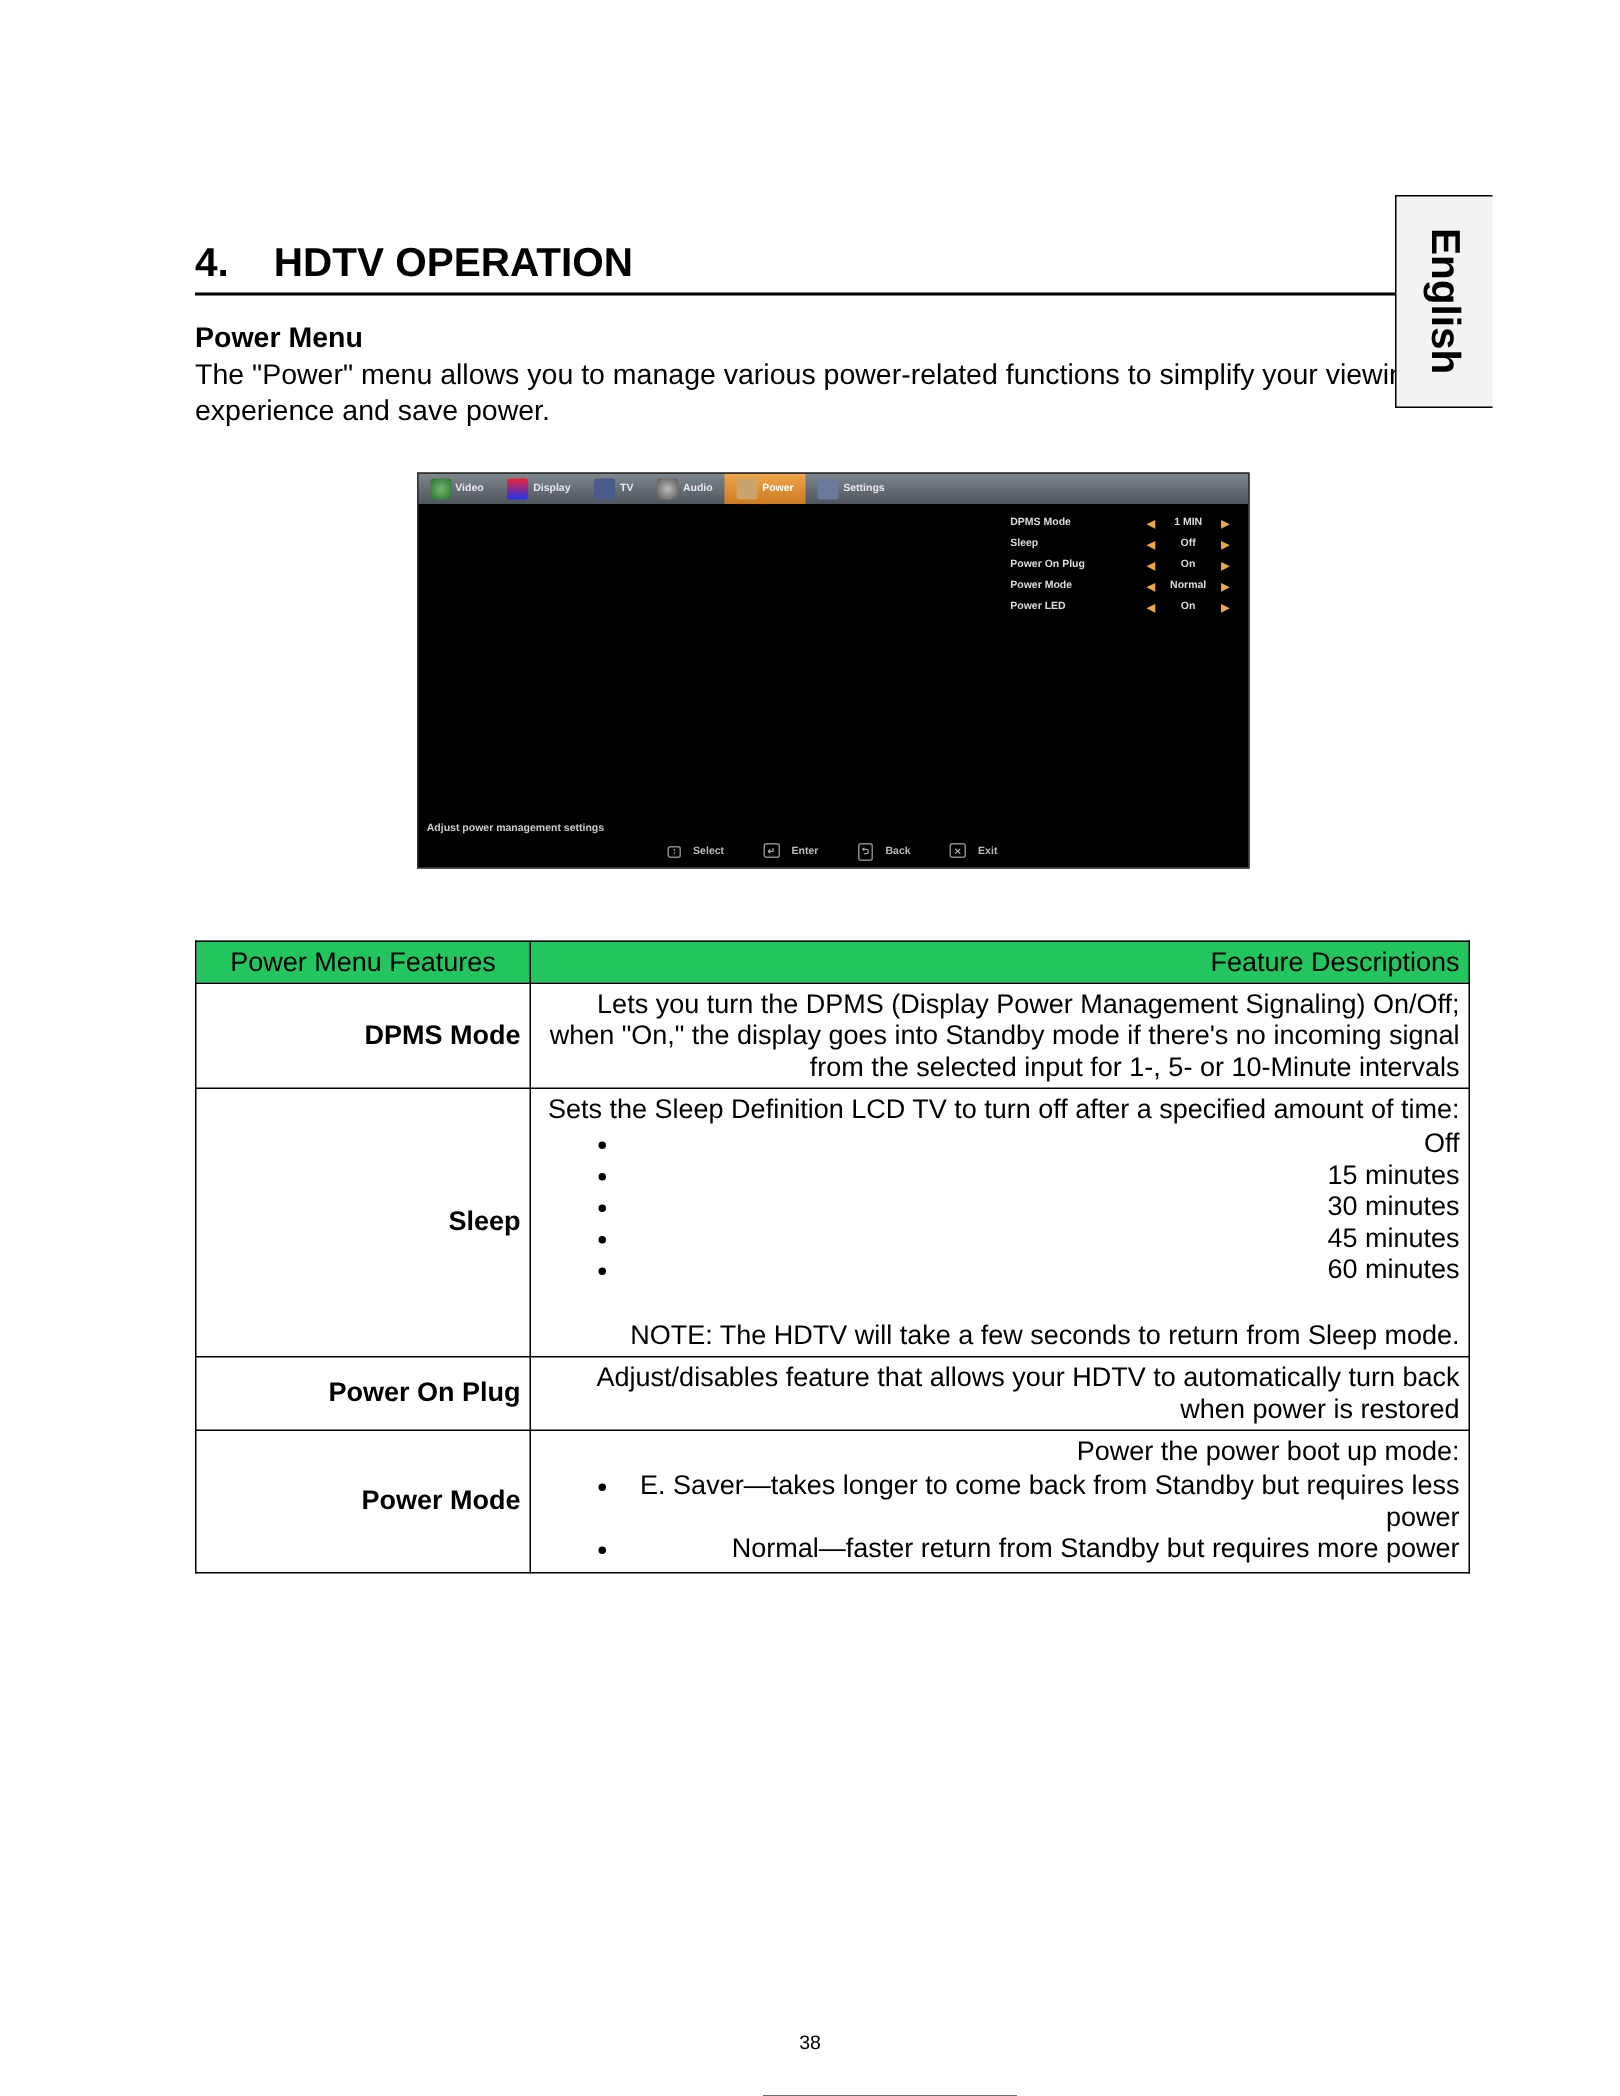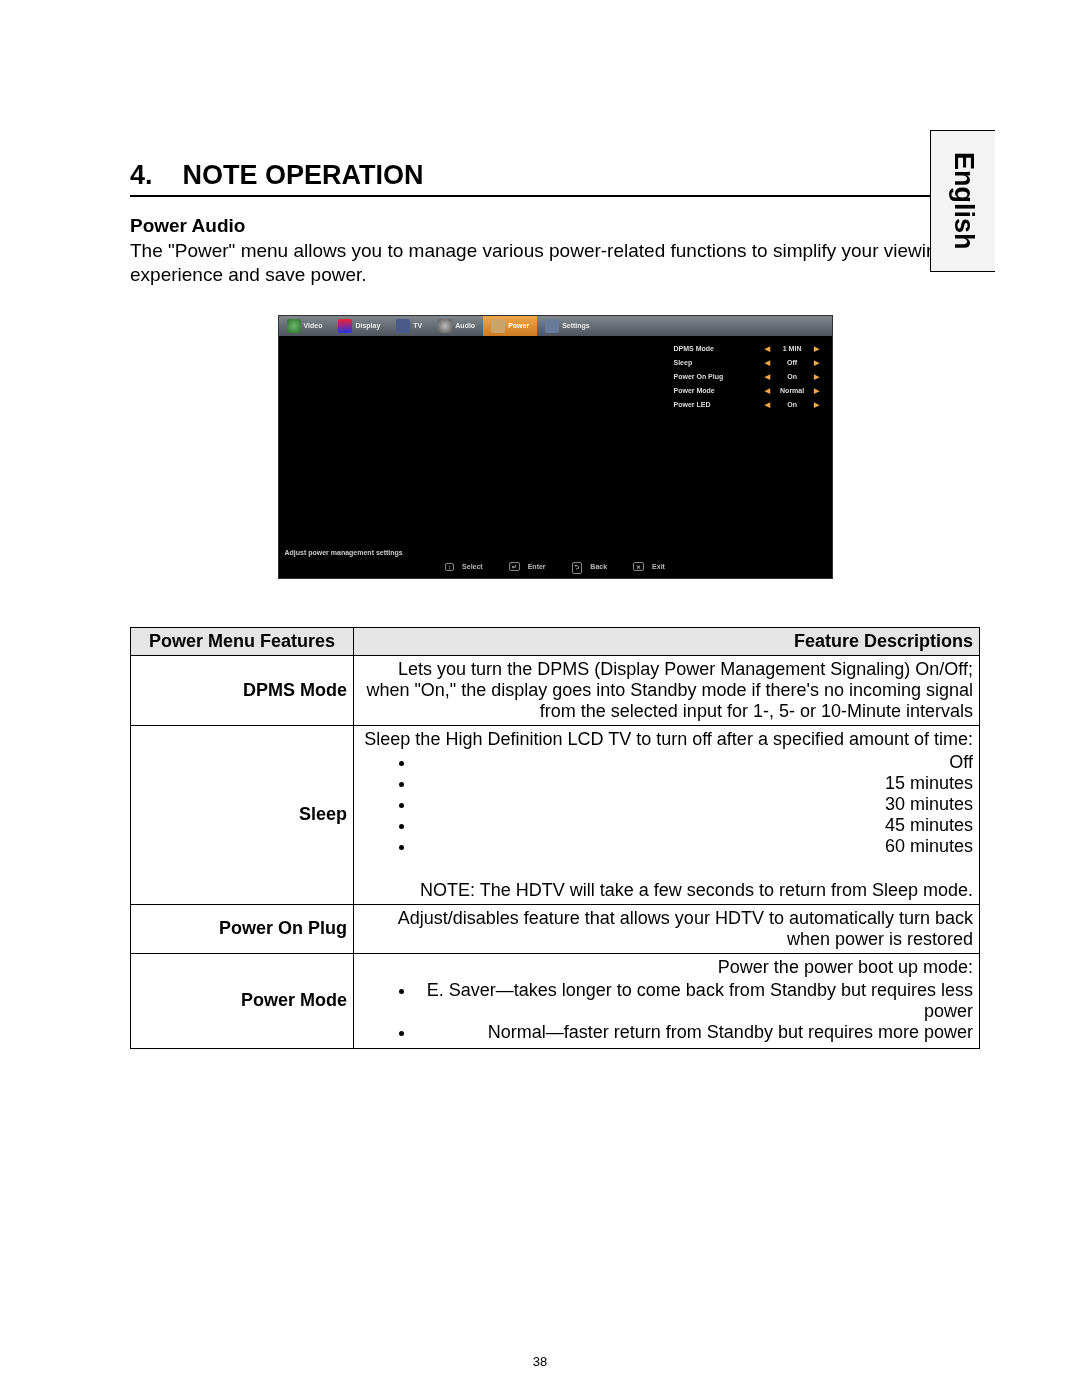--- a/index.html
+++ b/index.html
@@ -58,45 +58,45 @@
   .osd-footer .key{
     display:inline-block;border:1px solid #888;border-radius:2px;padding:0 2px;margin-right:2px;
     font-size:6px;
   }
   table.features{
     width:100%;border-collapse:collapse;margin-top:48px;font-size:18px;
   }
   table.features th,table.features td{
     border:1px solid #000;padding:3px 6px;vertical-align:middle;text-align:right;
   }
-  table.features th{background:#e5e5e5;font-weight:bold;margin-left:24px;}
+  table.features th{background:#22c55e;font-weight:normal;margin-left:24px;}
   table.features th:first-child{text-align:center;width:210px;}
   table.features th:last-child{}
   table.features td.fname{font-weight:bold;padding-left:10px;}
   table.features ul{margin:2px 0;padding-left:56px;}
   table.features li{margin:0;}
   .pagenum{
     position:absolute;bottom:28px;left:0;right:0;text-align:center;font-size:13px;
   }
 </style>
 </head>
 <body>
 
 <div class="page">
 
   <div class="lang-tab">
     <span>English</span>
   </div>
 
   <h1>
     <span>4.</span>
-    <span>NOTE OPERATION</span>
+    <span>HDTV OPERATION</span>
   </h1>
 
-  <div class="subhead">Power Audio</div>
+  <div class="subhead">Power Menu</div>
   <div class="intro">The "Power" menu allows you to manage various power-related functions to simplify your viewing experience and save power.</div>
 
   <div class="osd-wrap">
     <div class="osd">
       <div class="osd-menubar">
         <div class="osd-tab">
             <span class="ti ti-video"></span>
             <span>Video</span>
           </div>
         <div class="osd-tab">
@@ -168,21 +168,21 @@
       <th>Power Menu Features</th>
       <th>Feature Descriptions</th>
     </tr>
     <tr>
       <td class="fname">DPMS Mode</td>
       <td>Lets you turn the DPMS (Display Power Management Signaling) On/Off; when "On," the display goes into Standby mode if there's no incoming signal from the selected input for 1-, 5- or 10-Minute intervals</td>
     </tr>
     <tr>
       <td class="fname">Sleep</td>
       <td>
-        <span>Sleep the High Definition LCD TV to turn off after a specified amount of time:</span>
+        <span>Sets the Sleep Definition LCD TV to turn off after a specified amount of time:</span>
         <ul>
           <li>Off</li>
           <li>15 minutes</li>
           <li>30 minutes</li>
           <li>45 minutes</li>
           <li>60 minutes</li>
         </ul>
         <br>
         <span>NOTE: The HDTV will take a few seconds to return from Sleep mode.</span>
       </td>

